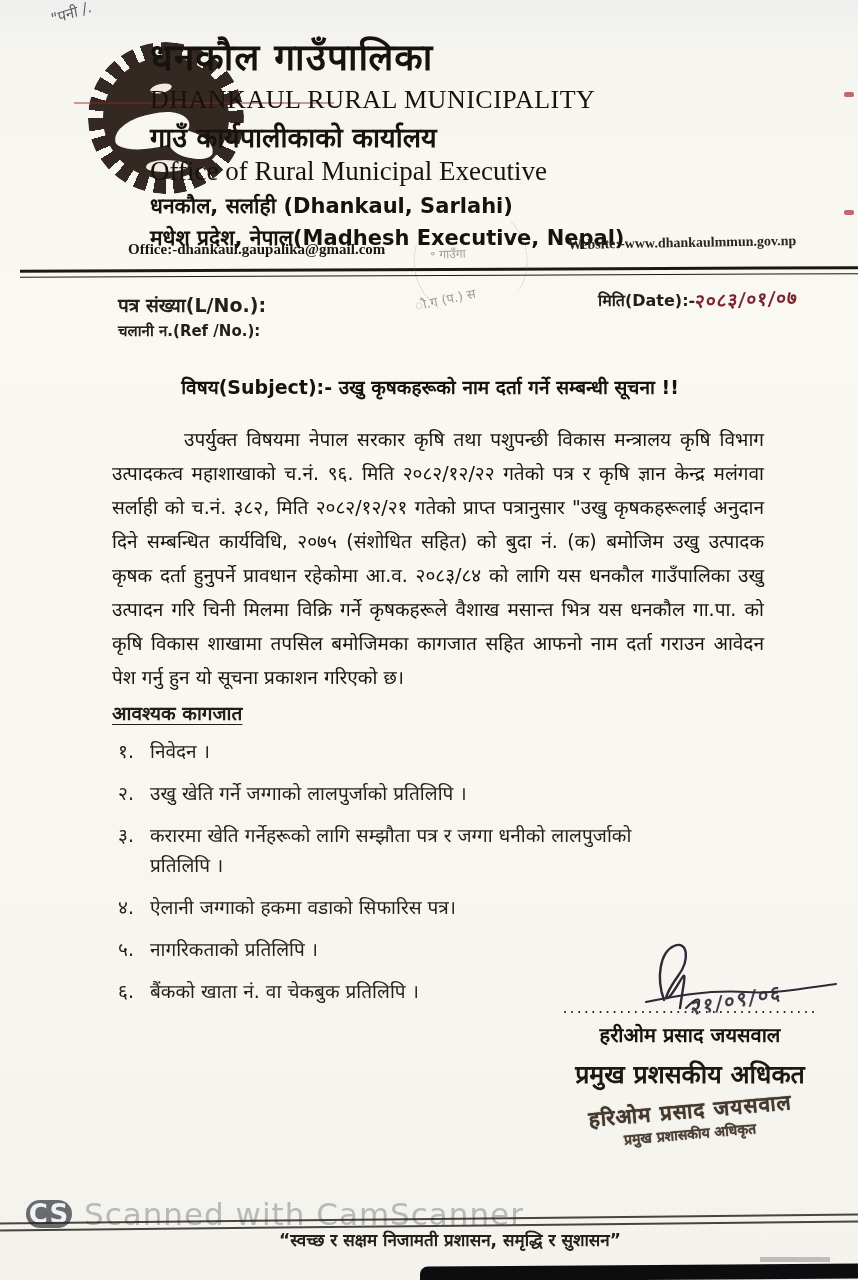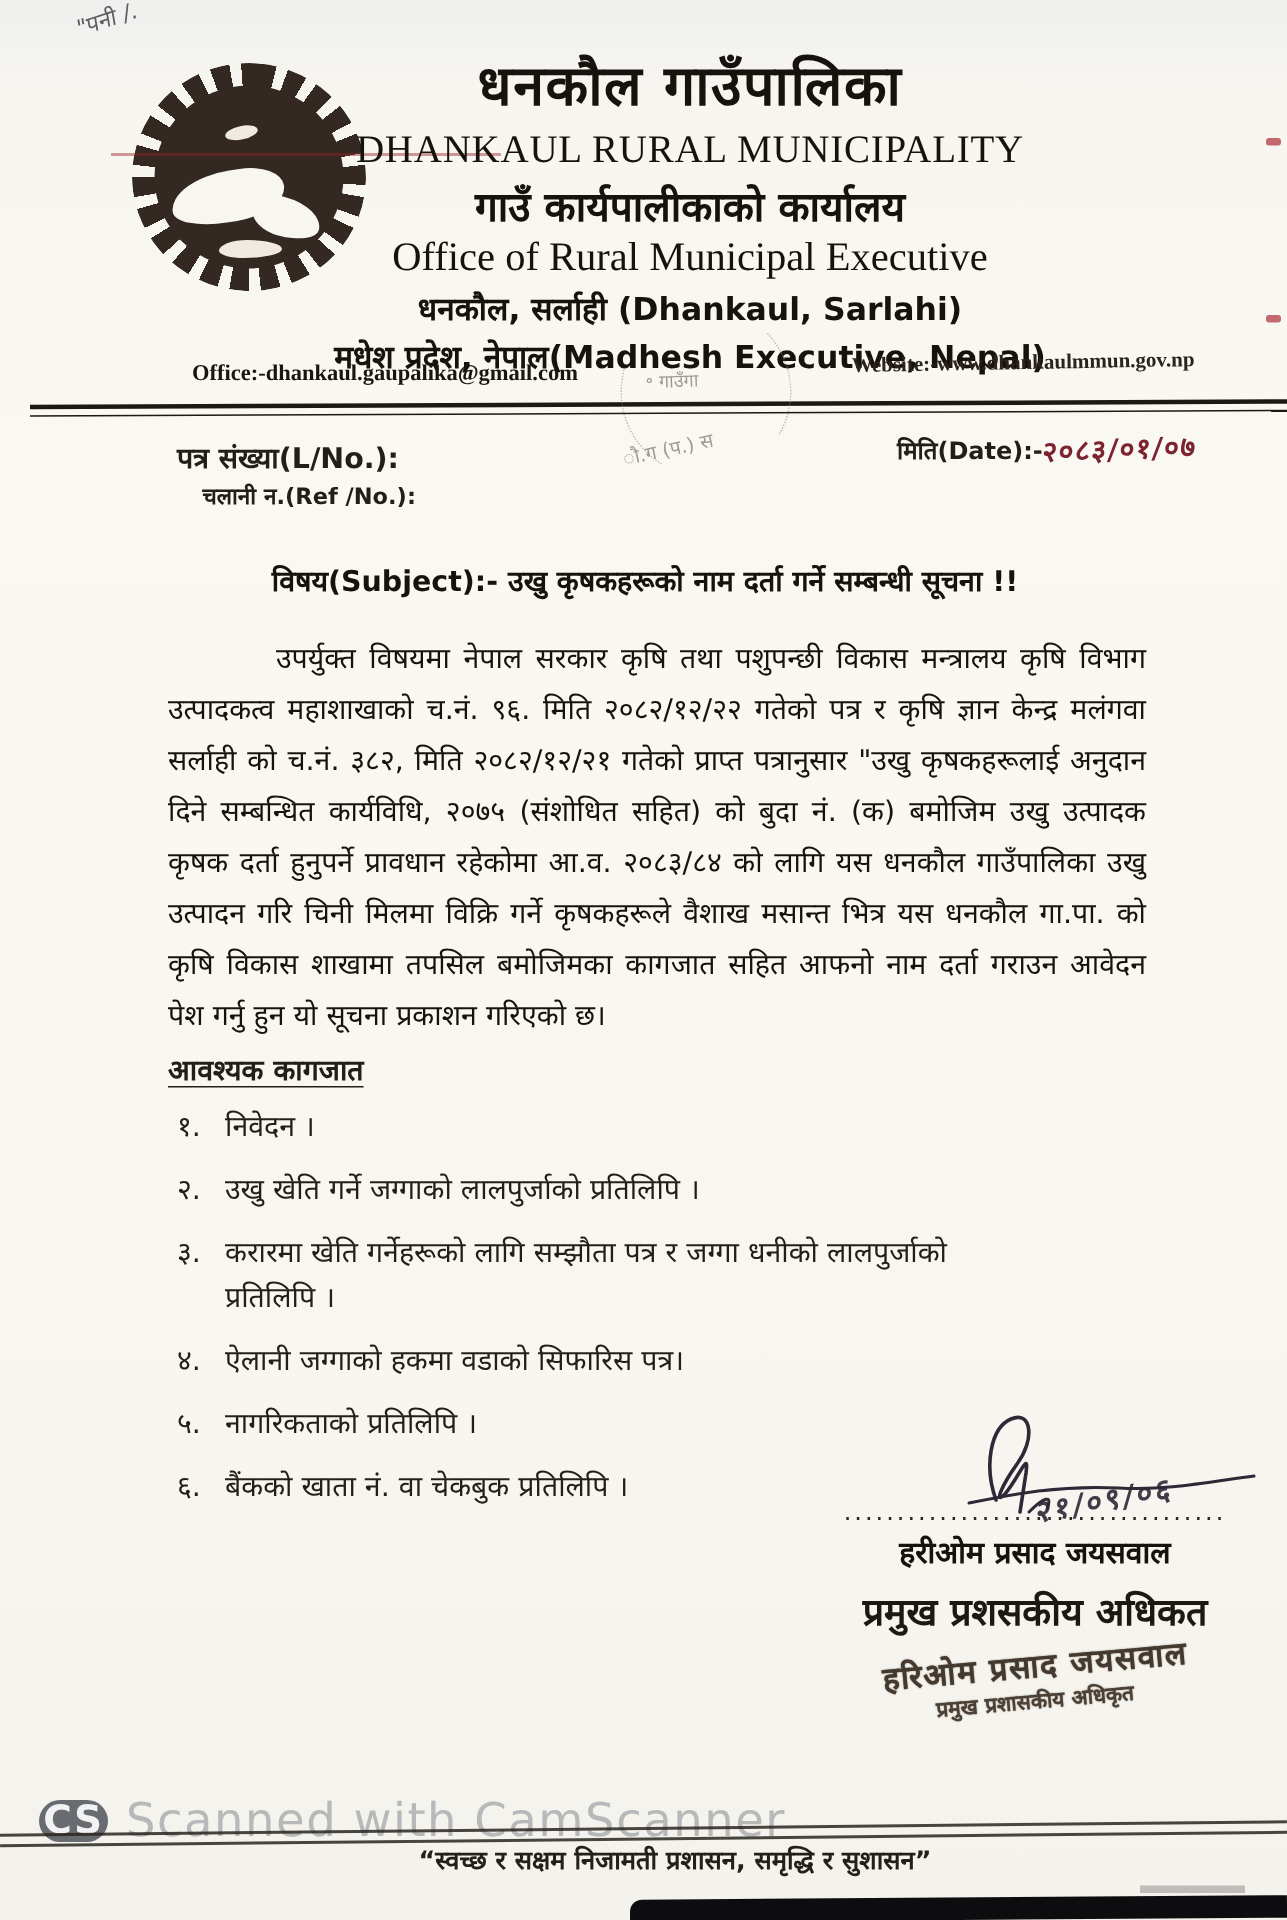--- a/index.html
+++ b/index.html
@@ -24,40 +24,40 @@
     -webkit-mask-image:radial-gradient(circle,transparent 0 51%,#000 52%);
     mask-image:radial-gradient(circle,transparent 0 51%,#000 52%);transform:rotate(4deg);}
   .emblem .core{position:absolute;inset:15px;border-radius:50%;background:#342823;}
   .emblem .w1{position:absolute;left:26px;top:72px;width:76px;height:34px;background:#f8f6f1;border-radius:60% 40% 50% 50%/70% 50% 60% 40%;transform:rotate(-9deg);}
   .emblem .w2{position:absolute;left:80px;top:90px;width:46px;height:26px;background:#f8f6f1;border-radius:40% 60% 55% 45%/50% 60% 40% 50%;transform:rotate(15deg);}
   .emblem .w3{position:absolute;left:62px;top:42px;width:22px;height:9px;background:#efeae2;border-radius:50%;transform:rotate(-12deg);}
   .emblem .w4{position:absolute;left:58px;top:118px;width:42px;height:12px;background:#efeae2;border-radius:45% 55% 60% 40%/60% 50% 50% 40%;}
   .emblem .redline{position:absolute;left:-14px;top:60px;width:260px;height:2px;background:rgba(150,35,35,.45);}
 
   
-  .header-text{position:absolute;left:150px;top:30px;width:620px;text-align:center;}
+  .header-text{position:absolute;left:150px;top:30px;width:620px;text-align:left;}
   .h-np-title{font-size:37px;font-weight:bold;letter-spacing:1px;color:#17120e;}
   .h-en-title{font-size:26px;font-family:"Liberation Serif","DejaVu Serif",serif;color:#17120e;margin-top:4px;letter-spacing:.5px;}
   .h-np-office{font-size:27px;font-weight:bold;margin-top:3px;color:#17120e;}
   .h-en-office{font-size:27px;font-family:"Liberation Serif","DejaVu Serif",serif;margin-top:1px;color:#17120e;}
   .h-address{font-size:21px;font-weight:bold;margin-top:4px;color:#17120e;}
   .h-province{font-size:21px;font-weight:bold;margin-top:4px;color:#17120e;}
   .h-email{position:absolute;left:128px;top:241px;font-size:15px;font-weight:bold;font-family:"Liberation Serif","DejaVu Serif",serif;color:#1a1510;}
   .h-website{position:absolute;left:568px;top:235px;font-size:14px;font-weight:bold;font-family:"Liberation Serif","DejaVu Serif",serif;color:#2a241c;transform:rotate(-1deg);}
   .rule-top{position:absolute;left:20px;top:268px;width:838px;height:4px;border-top:3px solid #1c1813;border-bottom:1px solid #1c1813;transform:rotate(-.25deg);}
 
   
   .stamp-faint{position:absolute;left:408px;top:230px;width:130px;height:96px;opacity:.55;transform:rotate(-8deg);color:#54504a;}
   .stamp-faint .arc{position:absolute;left:8px;top:-26px;width:112px;height:112px;border:1px dotted #8a867e;border-radius:50%;clip-path:polygon(0 30%,100% 20%,100% 80%,0 90%);}
   .stamp-faint .t1{position:absolute;left:26px;top:12px;font-size:12px;transform:rotate(6deg);}
   .stamp-faint .t2{position:absolute;left:4px;top:56px;font-size:13px;transform:rotate(-4deg);}
 
   
   .meta-letter{position:absolute;left:118px;top:292px;font-size:19px;font-weight:bold;}
-  .meta-ref{position:absolute;left:135px;top:320px;font-size:15px;font-weight:bold;}
+  .meta-ref{position:absolute;left:118px;top:320px;font-size:15px;font-weight:bold;}
   .meta-date{position:absolute;left:598px;top:286px;font-size:16px;font-weight:bold;white-space:nowrap;}
   .meta-date .dval{color:#7c2430;font-size:19px;font-weight:bold;transform:rotate(-2deg) skewX(-6deg);display:inline-block;letter-spacing:1px;}
 
   
   .subject{position:absolute;left:100px;top:374px;width:660px;text-align:center;font-size:19px;font-weight:bold;color:#17120e;}
 
   
   .body-par{position:absolute;left:112px;top:422px;width:652px;font-size:19px;line-height:34px;text-align:justify;text-indent:72px;color:#17120e;}
   .list-heading{position:absolute;left:112px;top:700px;font-size:19px;font-weight:bold;text-decoration:underline;text-underline-offset:4px;}
   .doc-list{position:absolute;left:118px;top:736px;width:520px;font-size:19px;line-height:30px;}

